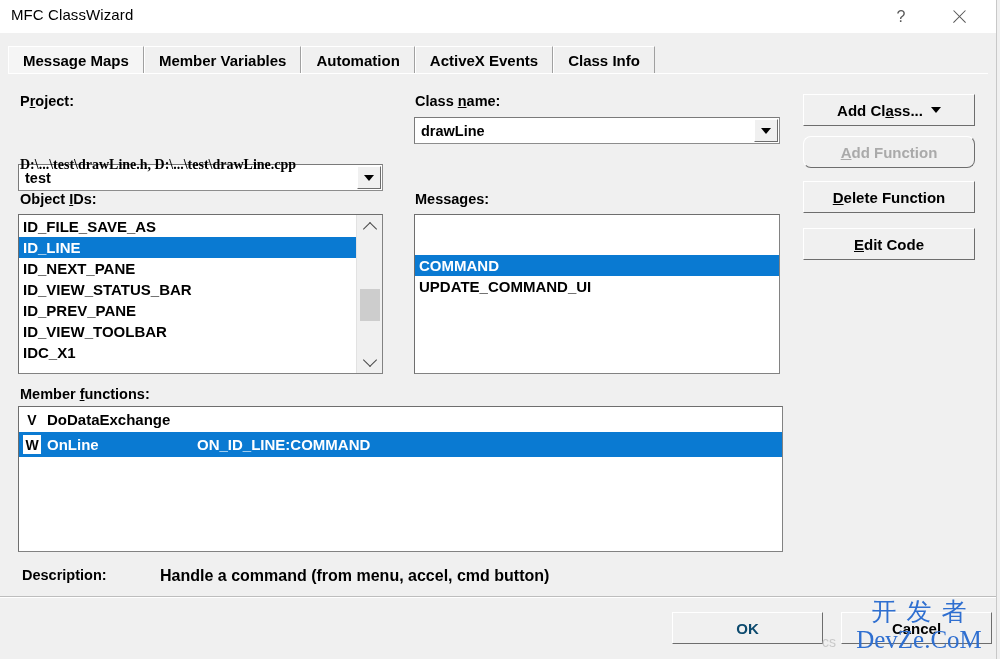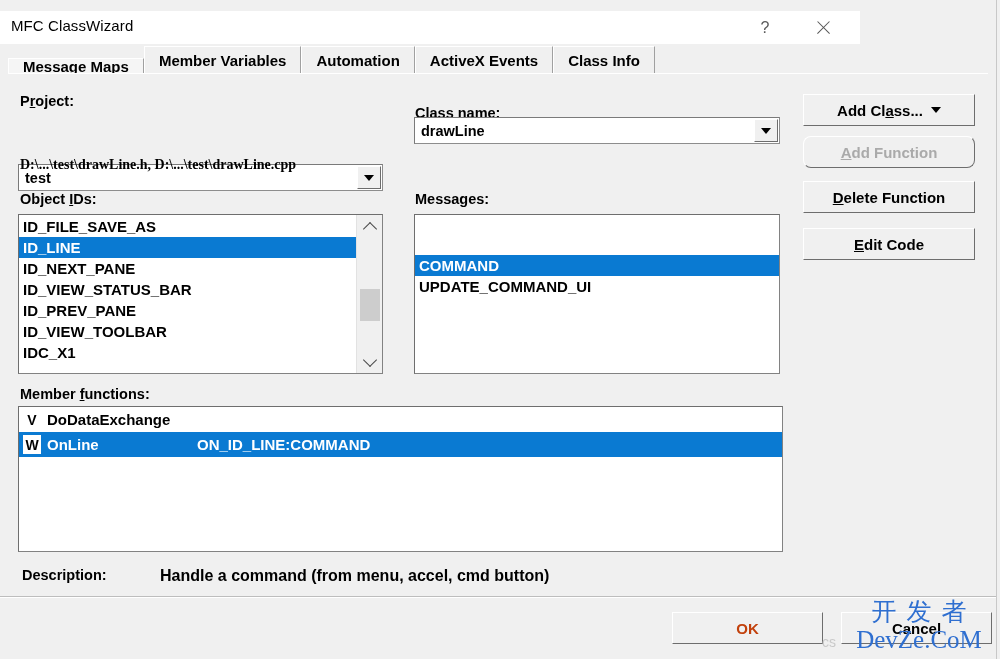--- a/index.html
+++ b/index.html
@@ -30,23 +30,22 @@
     right: 0; top: 0;
     width: 3px; height: 659px;
     background: #f0f0f0;
     border-left: 1px solid #c8c8c8;
   }
 
   
   #titlebar {
     position: absolute;
     left: 0; top: 0;
-    width: 860px; height: 33px;
+    width: 996px; height: 33px;
     background: #ffffff;
-    margin-top: 11px;
   }
   #title-text {
     position: absolute;
     left: 11px; top: 6px;
     font-size: 15px;
     color: #000;
     letter-spacing: 0.1px;
     white-space: nowrap;
   }
   .caption-btn {
@@ -95,21 +94,21 @@
     color: #000;
     background: #f0f0f0;
     border-left: 1px solid #ffffff;
     border-right: 1px solid #a0a0a0;
     border-top: 1px solid #ffffff;
     box-sizing: border-box;
     white-space: nowrap;
   }
   .tab.active {
     background: #f5f5f5;
-    height: 16px;
+    height: 28px;
     border-top: 1px solid #ffffff;
   }
 
   
   #tab-page {
     position: absolute;
     left: 8px; top: 73px;
     width: 980px; height: 520px;
     background: #f0f0f0;
     border-top: 1px solid #ffffff;
@@ -342,21 +341,21 @@
   #btn-ok {
     position: absolute;
     left: 672px; top: 612px;
     width: 151px; height: 32px;
     background: #f0f0f0;
     border: 1px solid #ffffff;
     border-right-color: #6d6d6d;
     border-bottom-color: #6d6d6d;
     box-sizing: border-box;
     display: flex; align-items: center; justify-content: center;
-    font-size: 15px; font-weight: bold; color: #c2410c;
+    font-size: 15px; font-weight: bold; color: #0c4a6e;
     font-family: "Liberation Sans", sans-serif;
   }
   #btn-cancel {
     position: absolute;
     left: 841px; top: 612px;
     width: 151px; height: 32px;
     background: #f0f0f0;
     border: 1px solid #ffffff;
     border-right-color: #6d6d6d;
     border-bottom-color: #6d6d6d;
@@ -432,21 +431,21 @@
   <div class="lbl" style="left:20px; top:93px;"><span>P</span><span class="u">r</span><span>oject:</span></div>
   <div class="combo" style="left:18px; top:117px; width:365px;margin-top:47px;">
     <div class="val">test</div>
     <div class="arrowbox">
         <span class="caret-down"></span>
       </div>
   </div>
 
   <div id="path-text">D:\...\test\drawLine.h, D:\...\test\drawLine.cpp</div>
 
-  <div class="lbl" style="left:415px; top:93px;margin-top:12px;"><span>Class </span><span class="u">n</span><span>ame:</span></div>
+  <div class="lbl" style="left:415px; top:93px;"><span>Class </span><span class="u">n</span><span>ame:</span></div>
   <div class="combo" style="left:414px; top:117px; width:366px;">
     <div class="val">drawLine</div>
     <div class="arrowbox">
         <span class="caret-down"></span>
       </div>
   </div>
 
   <div class="lbl" style="left:20px; top:191px;"><span>Object </span><span class="u">I</span><span>Ds:</span></div>
   <div class="listbox" id="objectids-box">
     <div id="objectids-items">

